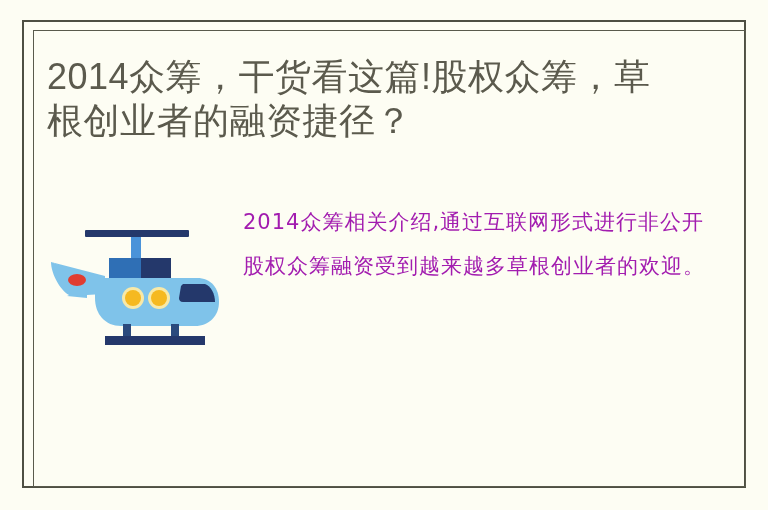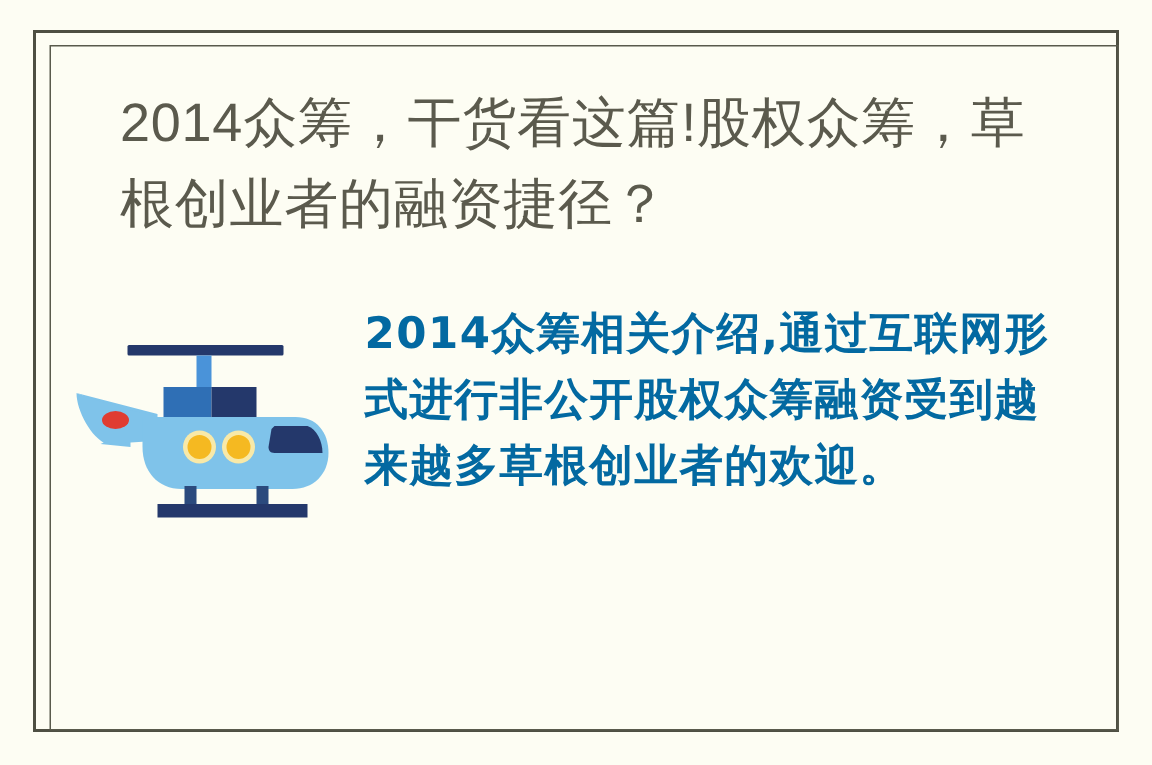--- a/index.html
+++ b/index.html
@@ -47,26 +47,25 @@
   
   .title-block {
     position: absolute;
     left: 47px;
     top: 55px;
     width: 640px;
   }
   .title-text {
     font-family: "Liberation Sans", "DejaVu Sans", sans-serif;
     font-size: 36px;
-    line-height: 54px;
+    line-height: 44px;
     color: #5b5a4d;
     letter-spacing: 0.5px;
     white-space: pre-wrap;
     font-weight: 400;
-    margin-left: 33px;
   }
 
   
   .content {
     position: absolute;
     left: 47px;
     top: 200px;
     width: 660px;
     height: 270px;
     display: flex;
@@ -83,27 +82,26 @@
   .heli-wrap {
     position: relative;
     width: 180px;
     height: 140px;
   }
 
   .body-text {
     flex: 1 1 auto;
     padding-left: 6px;
     font-family: "DejaVu Sans", "Liberation Sans", sans-serif;
-    font-size: 29px;
+    font-size: 21px;
     line-height: 44px;
-    color: #0369a1;
+    color: #a21caf;
     letter-spacing: 1px;
     overflow: hidden;
     height: 262px;
-    font-weight: bold;
   }
   .body-text p {
     margin: 0;
   }
 </style>
 </head>
 <body>
 
 <div class="page">
 

